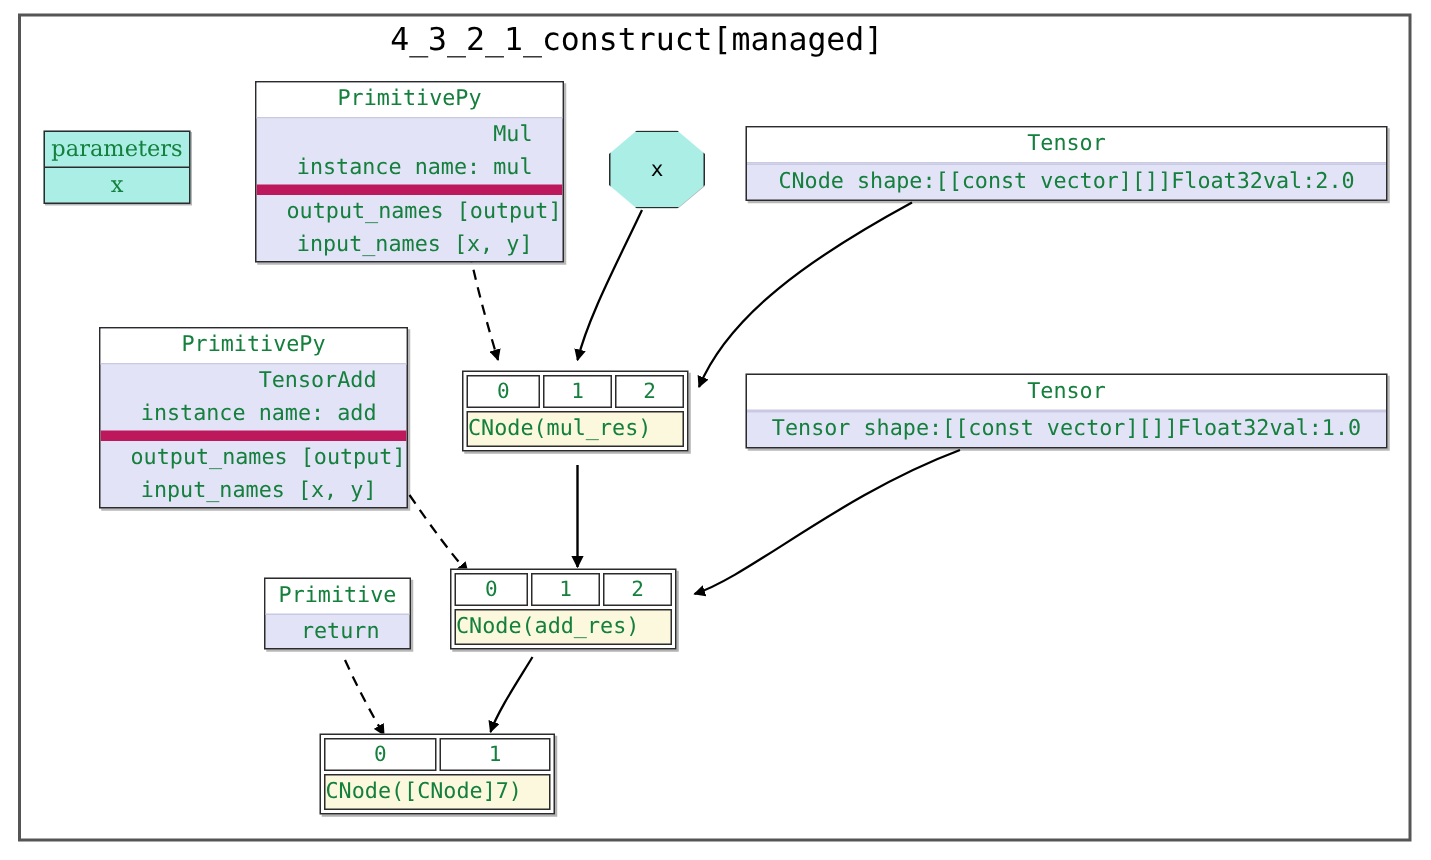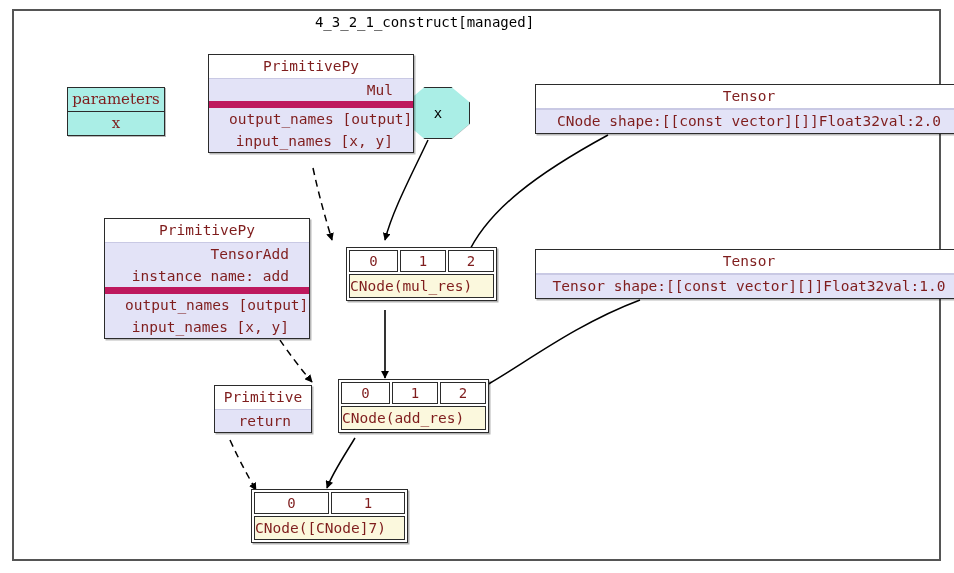--- a/index.html
+++ b/index.html
@@ -27,40 +27,39 @@
     background: #ffffff;
     box-sizing: border-box;
   }
   #graph-title {
     position: absolute;
     left: 12px;
     top: 14px;
     width: 825px;
     text-align: center;
     font-family: "DejaVu Sans Mono", "Liberation Mono", monospace;
-    font-size: 14px;
+    font-size: 21px;
     color: #000000;
     white-space: nowrap;
   }
   
   #edges {
     position: absolute;
     left: 0;
     top: 0;
     width: 954px;
     height: 573px;
     pointer-events: none;
   }
   
   .node {
     position: absolute;
     box-sizing: border-box;
     font-size: 14.5px;
-    color: #7f1d1d;
-    margin-left: 38px;
+    color: #15803d;
   }
   
   .param-box {
     border: 1px solid #2b2b2b;
     background: #aaeee6;
     font-family: "DejaVu Serif", "Liberation Serif", serif;
     box-shadow: 1px 1px 0 rgba(0,0,0,0.28);
   }
   .param-row {
     text-align: center;
@@ -201,20 +200,21 @@
   </div>
 
   <div class="octagon-shadow" style="left:408px; top:89px; width:62px; height:50px;"></div>
   <div class="octagon" style="left:406px; top:87px; width:62px; height:50px;">
     <span>x</span>
   </div>
 
   <div class="node prim-box" style="left:170px; top:54px; width:206px;">
     <div class="prim-head">PrimitivePy</div>
     <div class="prim-row">Mul</div>
+    <div class="prim-row">instance name: mul</div>
     <div class="prim-row prim-sep">output_names [output]</div>
     <div class="prim-row">input_names [x, y]</div>
   </div>
 
   <div class="node prim-box" style="left:66px; top:218px; width:206px;">
     <div class="prim-head">PrimitivePy</div>
     <div class="prim-row">TensorAdd</div>
     <div class="prim-row">instance name: add</div>
     <div class="prim-row prim-sep">output_names [output]</div>
     <div class="prim-row">input_names [x, y]</div>

